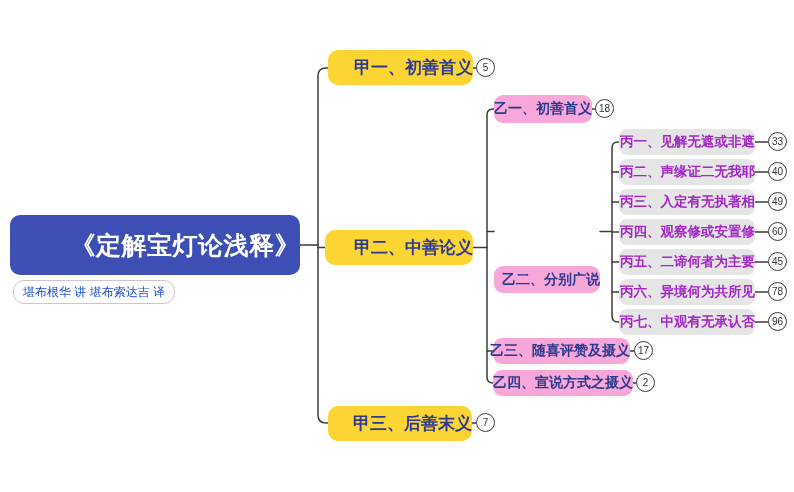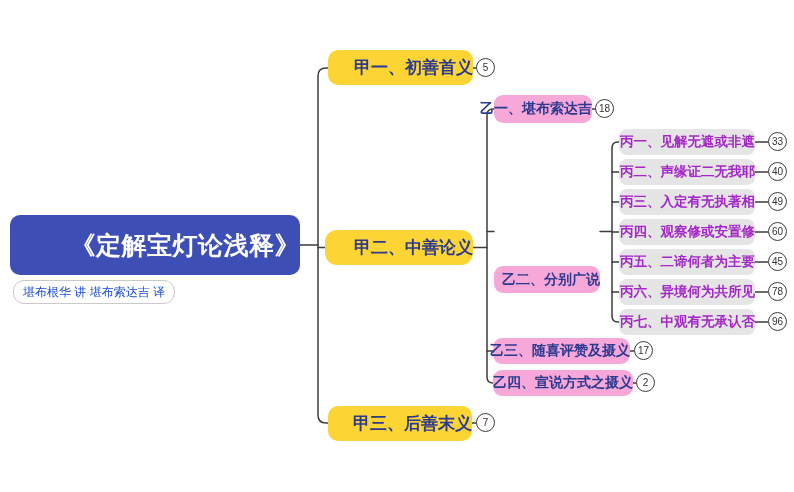--- a/index.html
+++ b/index.html
@@ -66,33 +66,33 @@
     <span class="lbl">堪布根华 讲 堪布索达吉 译</span>
   </div>
 
   <div class="node lvl1" style="left:328px;top:50px;width:145px;height:35px;">
     <span class="lbl">甲一、初善首义</span>
   </div>
   <div class="badge" style="left:476px;top:58px;">
     <span class="lbl">5</span>
   </div>
 
-  <div class="node lvl1" style="left:325px;top:230px;width:148px;height:35px;border-radius:12px;">
+  <div class="node lvl1" style="left:325px;top:230px;width:148px;height:35px;">
     <span class="lbl">甲二、中善论义</span>
   </div>
 
   <div class="node lvl1" style="left:328px;top:406px;width:144px;height:35px;">
     <span class="lbl">甲三、后善末义</span>
   </div>
   <div class="badge" style="left:476px;top:413px;">
     <span class="lbl">7</span>
   </div>
 
   <div class="node lvl2" style="left:494px;top:95px;width:98px;height:28px;">
-    <span class="lbl">乙一、堪布索达吉</span>
+    <span class="lbl">乙一、初善首义</span>
   </div>
   <div class="badge" style="left:595px;top:99px;">
     <span class="lbl">18</span>
   </div>
 
   <div class="node lvl2" style="left:494px;top:218px;width:106px;height:27px;margin-top:48px;">
     <span class="lbl">乙二、分别广说</span>
   </div>
 
   <div class="node lvl2" style="left:493px;top:338px;width:137px;height:26px;">

